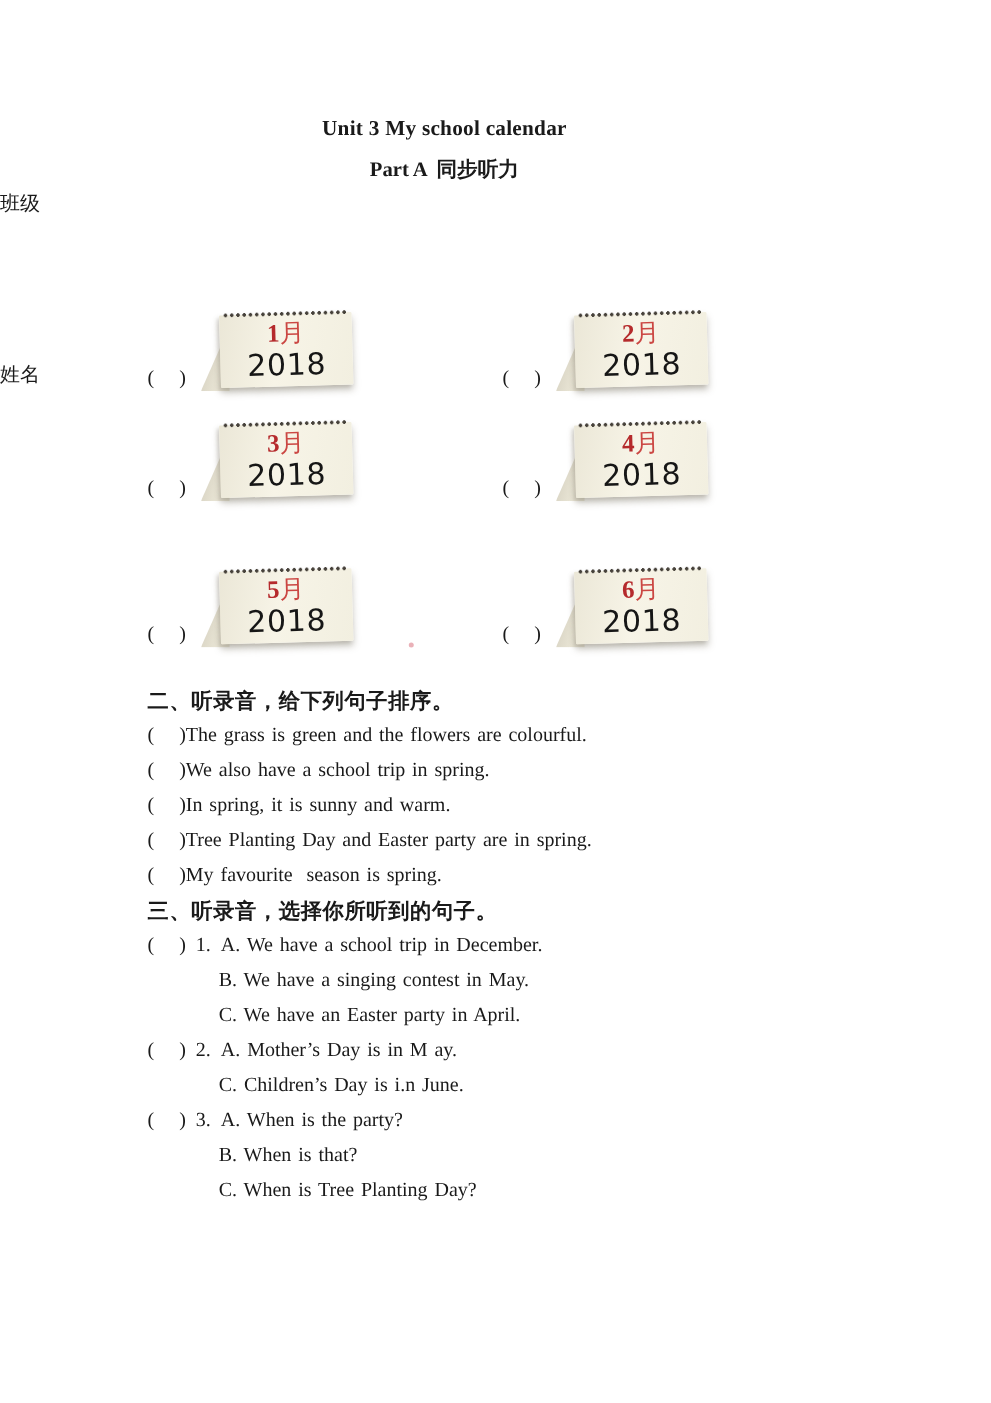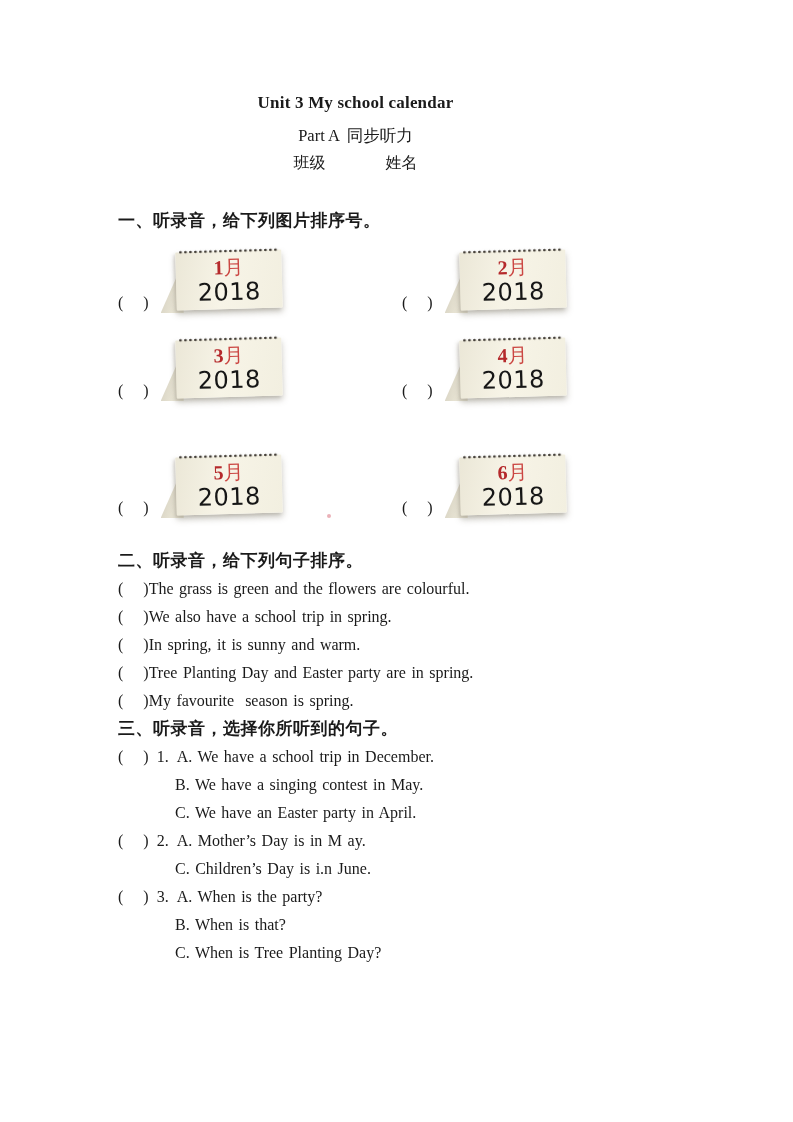--- a/index.html
+++ b/index.html
@@ -2,24 +2,24 @@
 <html><head>
 <meta charset="utf-8">
 <style>
   html,body { margin:0; padding:0; background:#ffffff; }
   .page {
     position:relative; width:711px; height:1122px; background:#ffffff;
     font-family:"Liberation Serif", serif; color:#1a1a1a; overflow:hidden;
   }
   .centered { position:absolute; left:0; width:100%; text-align:center; }
   .title { top:93px; font-size:17px; font-weight:bold; letter-spacing:0.2px; }
-  .subtitle { top:125px; font-size:16.5px; font-weight:normal; }
+  .subtitle { top:125px; font-size:16.5px; font-weight:bold; }
   .subtitle .cn { margin-left:7px; }
   .name-row { position:absolute; top:153px; left:0; width:100%;
-              display:flex; justify-content:center; gap:60px; font-size:16px; }
+              display:flex; justify-content:flex-start; gap:116px; font-size:16px;flex-direction:column; }
   .sec1-heading { position:absolute; left:118px; top:209px; }
   .sec-heading { font-weight:bold; font-size:17px; letter-spacing:0.5px; }
 
   
   .cal-row { position:absolute; left:0; width:100%; height:72px; }
   .row1 { top:247px; } .row2 { top:335px; } .row3 { top:452px; }
   .cal-item { position:absolute; display:flex; align-items:flex-end; gap:11px; }
   .cal-item.col-left { left:118px; } .cal-item.col-right { left:402px; }
   .paren { font-size:16px; white-space:pre; }
   .cal-item .paren { padding-bottom:1px; }
@@ -63,21 +63,20 @@
 
   <div class="centered title">Unit 3 My school calendar</div>
 
   <div class="centered subtitle"><span>Part A</span><span class="cn">同步听力</span></div>
 
   <div class="name-row">
       <span>班级</span>
       <span>姓名</span>
     </div>
 
-  <div class="sec1-heading sec-heading">一、听录音，给下列图片排序号。</div>
 
   <div class="cal-row row1">
     <div class="cal-item col-left">
         <span class="paren">(     )</span>
         <div class="cal">
           <div class="cal-side"></div>
           <div class="cal-card">
             <div class="cal-spiral"></div>
             <div class="cal-month"><span class="mnum" style="color: rgb(181, 42, 44);">1</span><span class="msuf" style="color: rgb(203, 71, 67);">月</span></div>
             <div class="cal-year" style="color: rgb(22, 22, 22);">2018</div>

